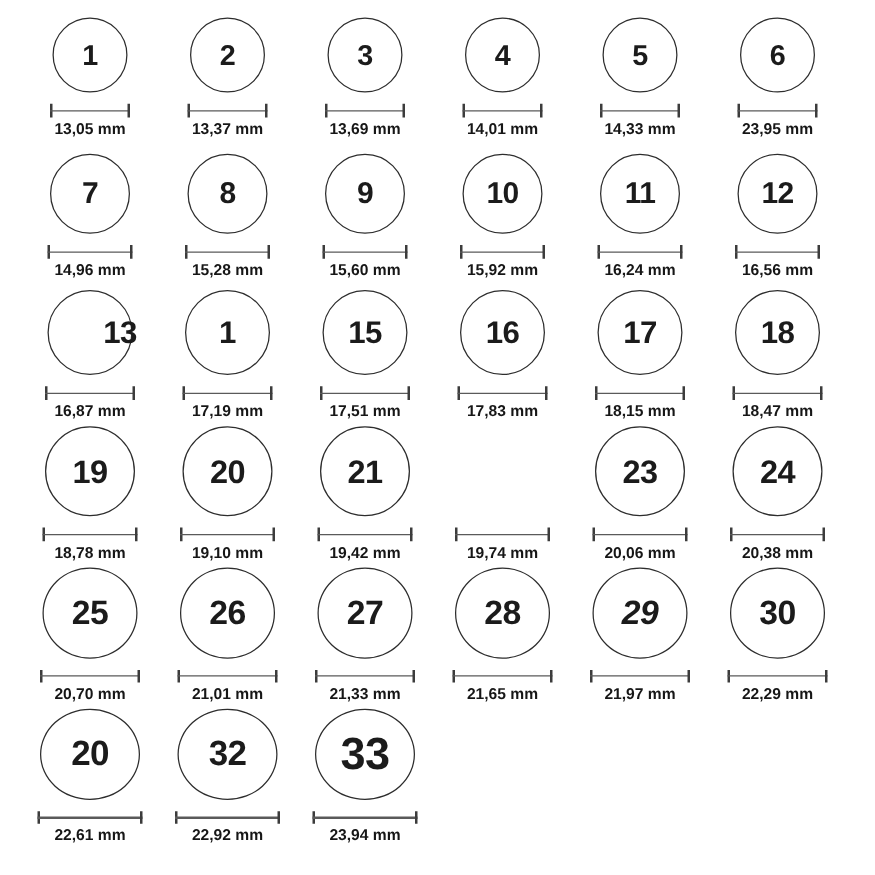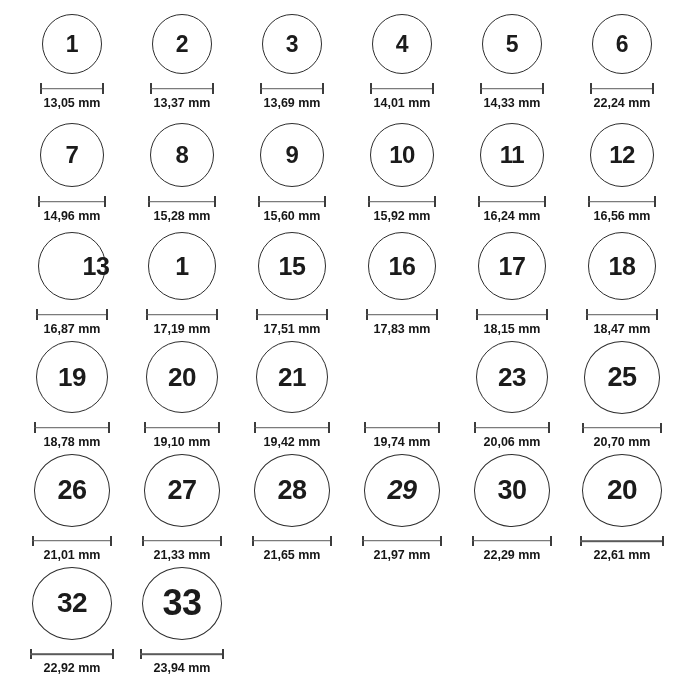--- a/index.html
+++ b/index.html
@@ -135,21 +135,21 @@
 
   <div class="cell">
     <div class="circle" style="width: 60px; height: 60px;">
       <span class="num" style="font-size: 23px;">6</span>
     </div>
     <div class="ruler" style="width: 64px;">
       <span class="tick left"></span>
       <span class="line"></span>
       <span class="tick right"></span>
     </div>
-    <div class="dia">22,24 mm</div>
+    <div class="dia">23,95 mm</div>
   </div>
 
   <div class="cell">
     <div class="circle" style="width: 64px; height: 64px;">
       <span class="num" style="font-size: 24px;">7</span>
     </div>
     <div class="ruler" style="width: 68px;">
       <span class="tick left"></span>
       <span class="line"></span>
       <span class="tick right"></span>
@@ -339,20 +339,31 @@
       <span class="num" style="font-size: 26px;">23</span>
     </div>
     <div class="ruler" style="width: 76px;">
       <span class="tick left"></span>
       <span class="line"></span>
       <span class="tick right"></span>
     </div>
     <div class="dia">20,06 mm</div>
   </div>
 
+  <div class="cell">
+    <div class="circle" style="width: 72px; height: 72px;">
+      <span class="num" style="font-size: 26px;">24</span>
+    </div>
+    <div class="ruler" style="width: 76px;">
+      <span class="tick left"></span>
+      <span class="line"></span>
+      <span class="tick right"></span>
+    </div>
+    <div class="dia">20,38 mm</div>
+  </div>
 
   <div class="cell">
     <div class="circle" style="width: 76px; height: 76px;">
       <span class="num" style="font-size: 27px;">25</span>
     </div>
     <div class="ruler" style="width: 80px;">
       <span class="tick left"></span>
       <span class="line"></span>
       <span class="tick right"></span>
     </div>

